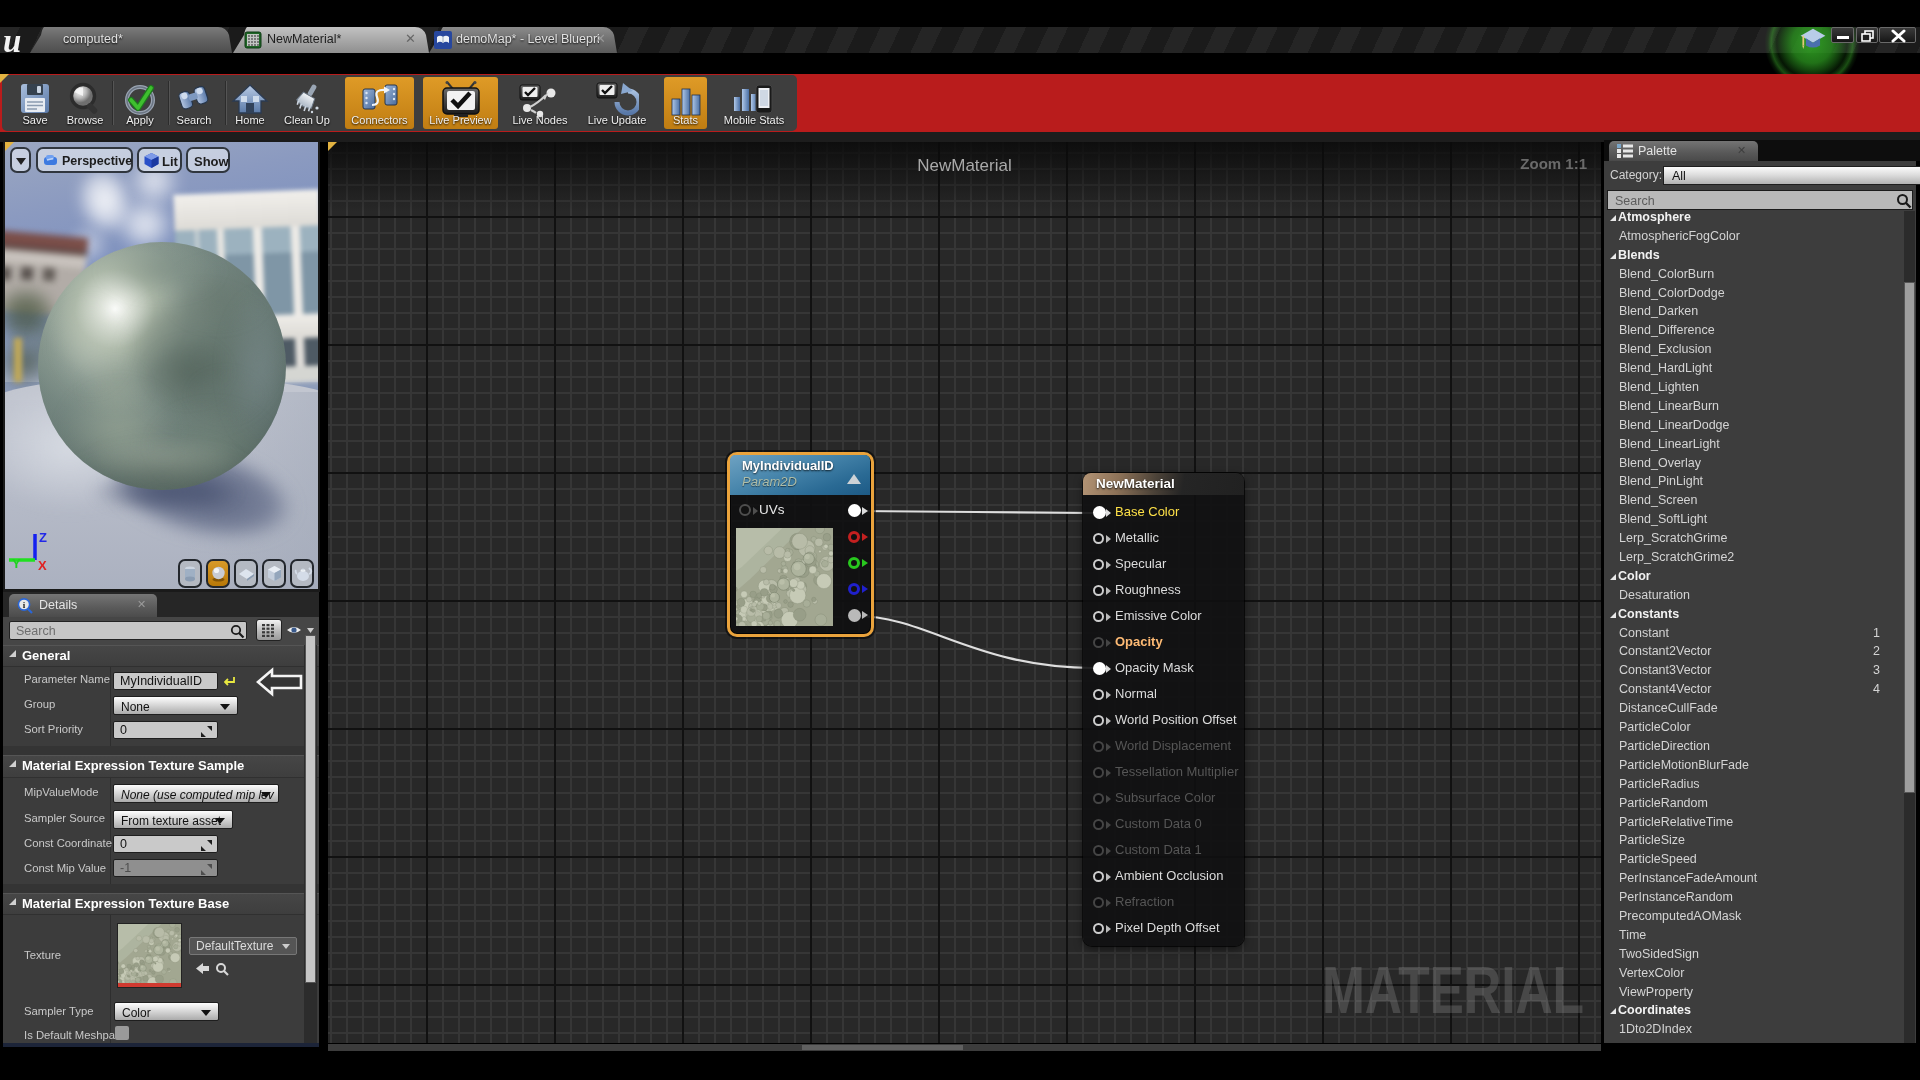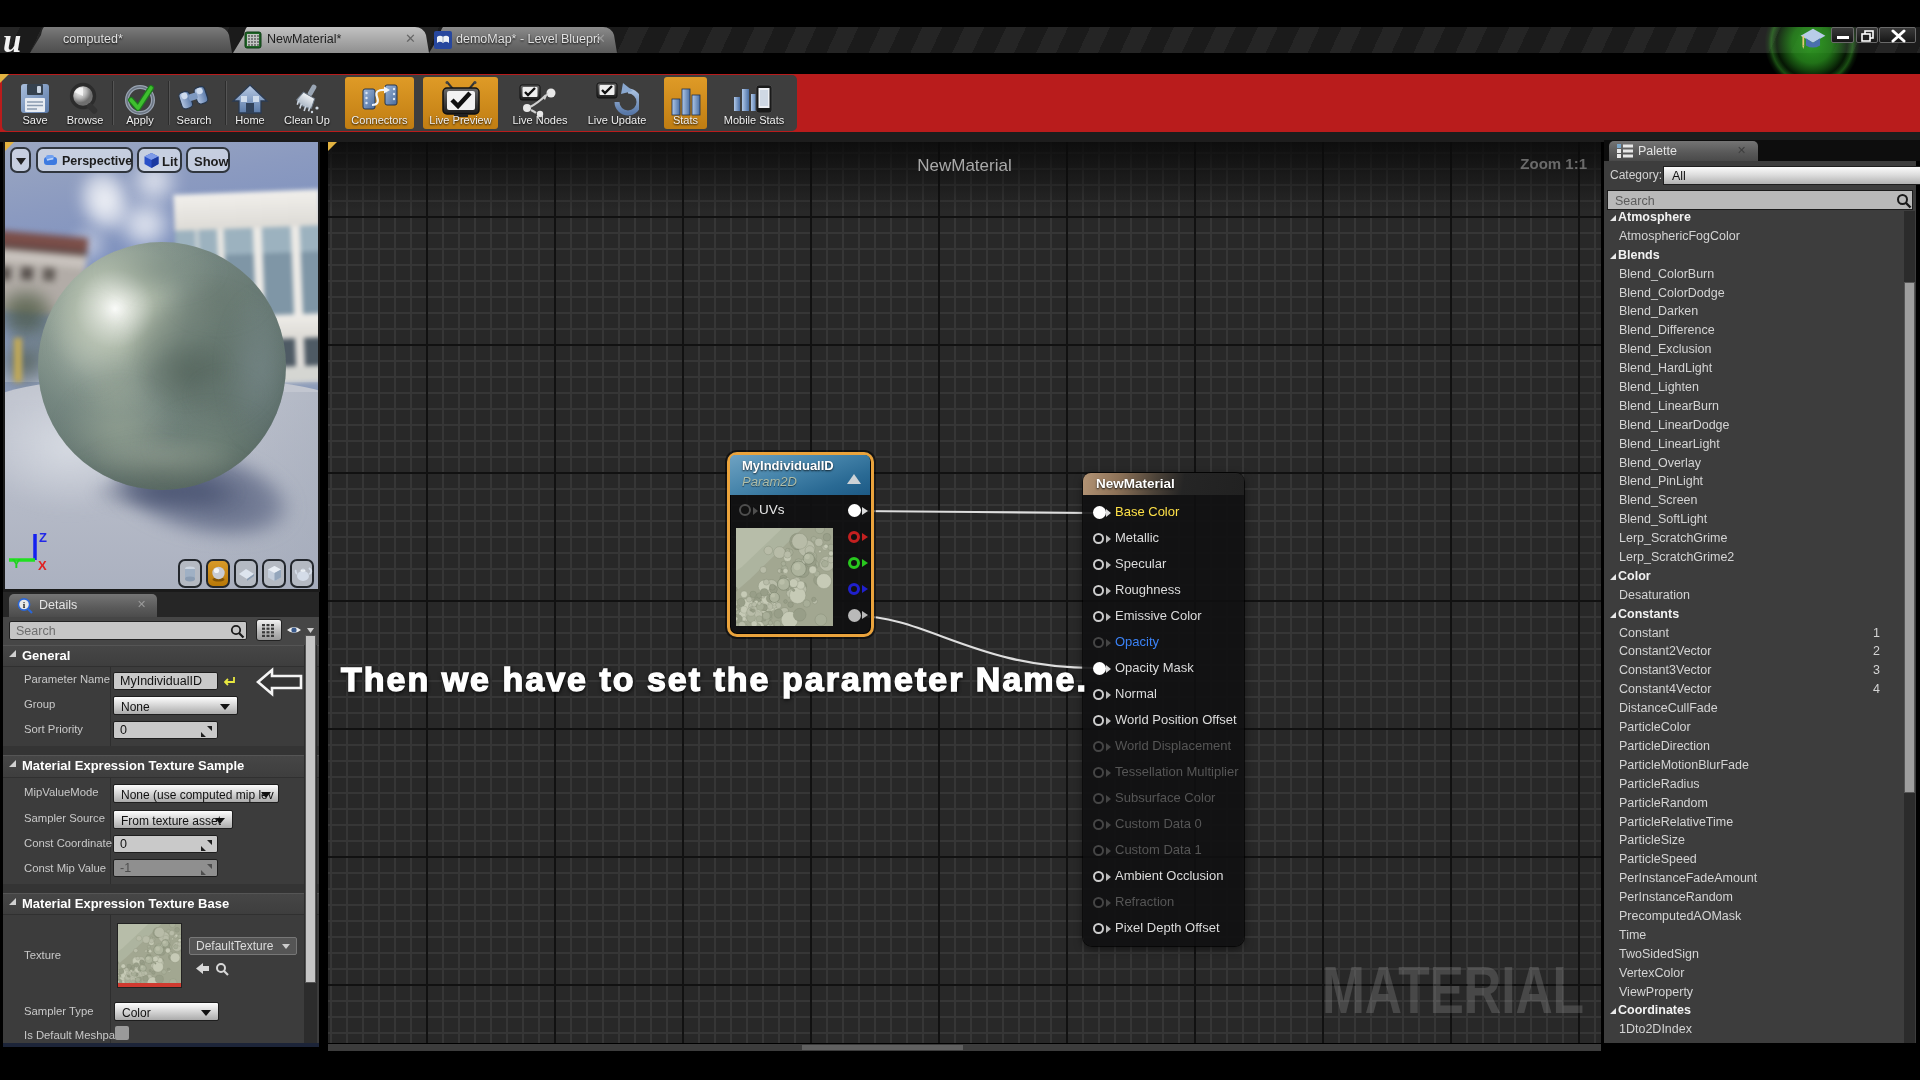--- a/index.html
+++ b/index.html
@@ -775,21 +775,21 @@
   <div class="dropdown" style="left:110px;top:104px;width:125px;height:19px;">None<span class="ddarrow"></span></div>
   <div class="drow-label" style="top:131px;">Sort Priority</div>
   <div class="inputbox" style="left:110px;top:129px;width:105px;height:18px;">0<svg class="spinicon" width="11" height="11" viewBox="0 0 11 11">
           <path d="M0,11 L5,11 L0,6 Z M11,0 L6,0 L11,5 Z" fill="#1d1d1d"></path>
         </svg></div>
 
   <div class="abs" style="left:0;top:154px;width:100%;height:9px;background:#343434;"></div>
   <div class="sechdr" style="top:163px;height:23px;"><span class="sectri"></span><span style="position:relative;top:2px;">Material Expression Texture Sample</span></div>
   <div class="abs" style="left:107px;top:186px;width:1px;height:106px;background:#2e2e2e;"></div>
   <div class="drow-label" style="top:194px;">MipValueMode</div>
-  <div class="dropdown" style="left:110px;top:192px;width:166px;height:19px;">None (use computed mip lev<span class="ddarrow"></span></div>
+  <div class="dropdown" style="left:110px;top:192px;width:166px;height:19px;font-style:italic;">None (use computed mip lev<span class="ddarrow"></span></div>
   <div class="drow-label" style="top:220px;">Sampler Source</div>
   <div class="dropdown" style="left:110px;top:218px;width:120px;height:19px;">From texture asset<span class="ddarrow"></span></div>
   <div class="drow-label" style="top:245px;">Const Coordinate</div>
   <div class="inputbox" style="left:110px;top:243px;width:105px;height:18px;">0<svg class="spinicon" width="11" height="11" viewBox="0 0 11 11">
           <path d="M0,11 L5,11 L0,6 Z M11,0 L6,0 L11,5 Z" fill="#1d1d1d"></path>
         </svg></div>
   <div class="drow-label" style="top:270px;">Const Mip Value</div>
   <div class="inputbox" style="left:110px;top:267px;width:105px;height:18px;background:#8f8f8f;color:#4e4e4e;">-1<svg class="spinicon" width="11" height="11" viewBox="0 0 11 11">
           <path d="M0,11 L5,11 L0,6 Z M11,0 L6,0 L11,5 Z" fill="#4e4e4e"></path>
         </svg></div>
@@ -875,21 +875,21 @@
         <div class="parrow" style="left:23px;top:87.5px;border-left:5px solid #bbb;"></div>
         <div class="abs" style="left:32px;top:83px;color:#dcdcdc;font-size:13px;">Specular</div>
       <div class="pin" style="left:10px;top:111.5px;width:11px;height:11px;border:2.5px solid #cdcdcd;background:#0d0d0f;"></div>
         <div class="parrow" style="left:23px;top:113.5px;border-left:5px solid #bbb;"></div>
         <div class="abs" style="left:32px;top:109px;color:#dcdcdc;font-size:13px;">Roughness</div>
       <div class="pin" style="left:10px;top:137.5px;width:11px;height:11px;border:2.5px solid #cdcdcd;background:#0d0d0f;"></div>
         <div class="parrow" style="left:23px;top:139.5px;border-left:5px solid #bbb;"></div>
         <div class="abs" style="left:32px;top:135px;color:#dcdcdc;font-size:13px;">Emissive Color</div>
       <div class="pin" style="left:10px;top:163.5px;width:11px;height:11px;border:2.5px solid #454545;background:#0d0d0f;"></div>
         <div class="parrow" style="left:23px;top:165.5px;border-left:5px solid #454545;"></div>
-        <div class="abs" style="left:32px;top:161px;color:#3b82f6;font-size:13px;">Opacity</div>
+        <div class="abs" style="left:32px;top:161px;color:#fdba74;font-size:13px;font-weight:bold;">Opacity</div>
       <div class="pin" style="left:10px;top:188.5px;width:13px;height:13px;background:#fff;"></div>
         <div class="parrow" style="left:23px;top:191.5px;border-left:5px solid #ddd;"></div>
         <div class="abs" style="left:32px;top:187px;color:#dcdcdc;font-size:13px;">Opacity Mask</div>
       <div class="pin" style="left:10px;top:215.5px;width:11px;height:11px;border:2.5px solid #cdcdcd;background:#0d0d0f;"></div>
         <div class="parrow" style="left:23px;top:217.5px;border-left:5px solid #bbb;"></div>
         <div class="abs" style="left:32px;top:213px;color:#dcdcdc;font-size:13px;">Normal</div>
       <div class="pin" style="left:10px;top:241.5px;width:11px;height:11px;border:2.5px solid #cdcdcd;background:#0d0d0f;"></div>
         <div class="parrow" style="left:23px;top:243.5px;border-left:5px solid #bbb;"></div>
         <div class="abs" style="left:32px;top:239px;color:#dcdcdc;font-size:13px;">World Position Offset</div>
       <div class="pin" style="left:10px;top:267.5px;width:11px;height:11px;border:2.5px solid #454545;background:#0d0d0f;"></div>
@@ -910,21 +910,20 @@
       <div class="pin" style="left:10px;top:397.5px;width:11px;height:11px;border:2.5px solid #cdcdcd;background:#0d0d0f;"></div>
         <div class="parrow" style="left:23px;top:399.5px;border-left:5px solid #bbb;"></div>
         <div class="abs" style="left:32px;top:395px;color:#dcdcdc;font-size:13px;">Ambient Occlusion</div>
       <div class="pin" style="left:10px;top:423.5px;width:11px;height:11px;border:2.5px solid #454545;background:#0d0d0f;"></div>
         <div class="parrow" style="left:23px;top:425.5px;border-left:5px solid #454545;"></div>
         <div class="abs" style="left:32px;top:421px;color:#565656;font-size:13px;">Refraction</div>
       <div class="pin" style="left:10px;top:449.5px;width:11px;height:11px;border:2.5px solid #cdcdcd;background:#0d0d0f;"></div>
         <div class="parrow" style="left:23px;top:451.5px;border-left:5px solid #bbb;"></div>
         <div class="abs" style="left:32px;top:447px;color:#dcdcdc;font-size:13px;">Pixel Depth Offset</div>
   </div>
-  <div id="ovltext" class="abs">Then we have to set the parameter Name.</div>
 </div>
 
 <div class="abs" style="left:328px;top:1044px;width:1273px;height:7px;background:#3c3c3c;"></div>
 <div class="abs" style="left:802px;top:1045px;width:161px;height:5px;background:#606060;"></div>
 
 <div class="abs" style="left:1604px;top:140px;width:316px;height:21px;background:#0d0d0d;"></div>
 <div class="abs" style="left:1609px;top:141px;width:149px;height:20px;background:linear-gradient(#747474,#585858 60%,#4a4a4a);border-radius:5px 5px 0 0;">
   <svg class="abs" style="left:8px;top:3px;" width="16" height="14" viewBox="0 0 16 14">
         <rect x="0" y="0" width="4" height="4" fill="#7ba6c8"></rect>
         <rect x="6" y="0.5" width="10" height="3" fill="#e8e8e8"></rect>

